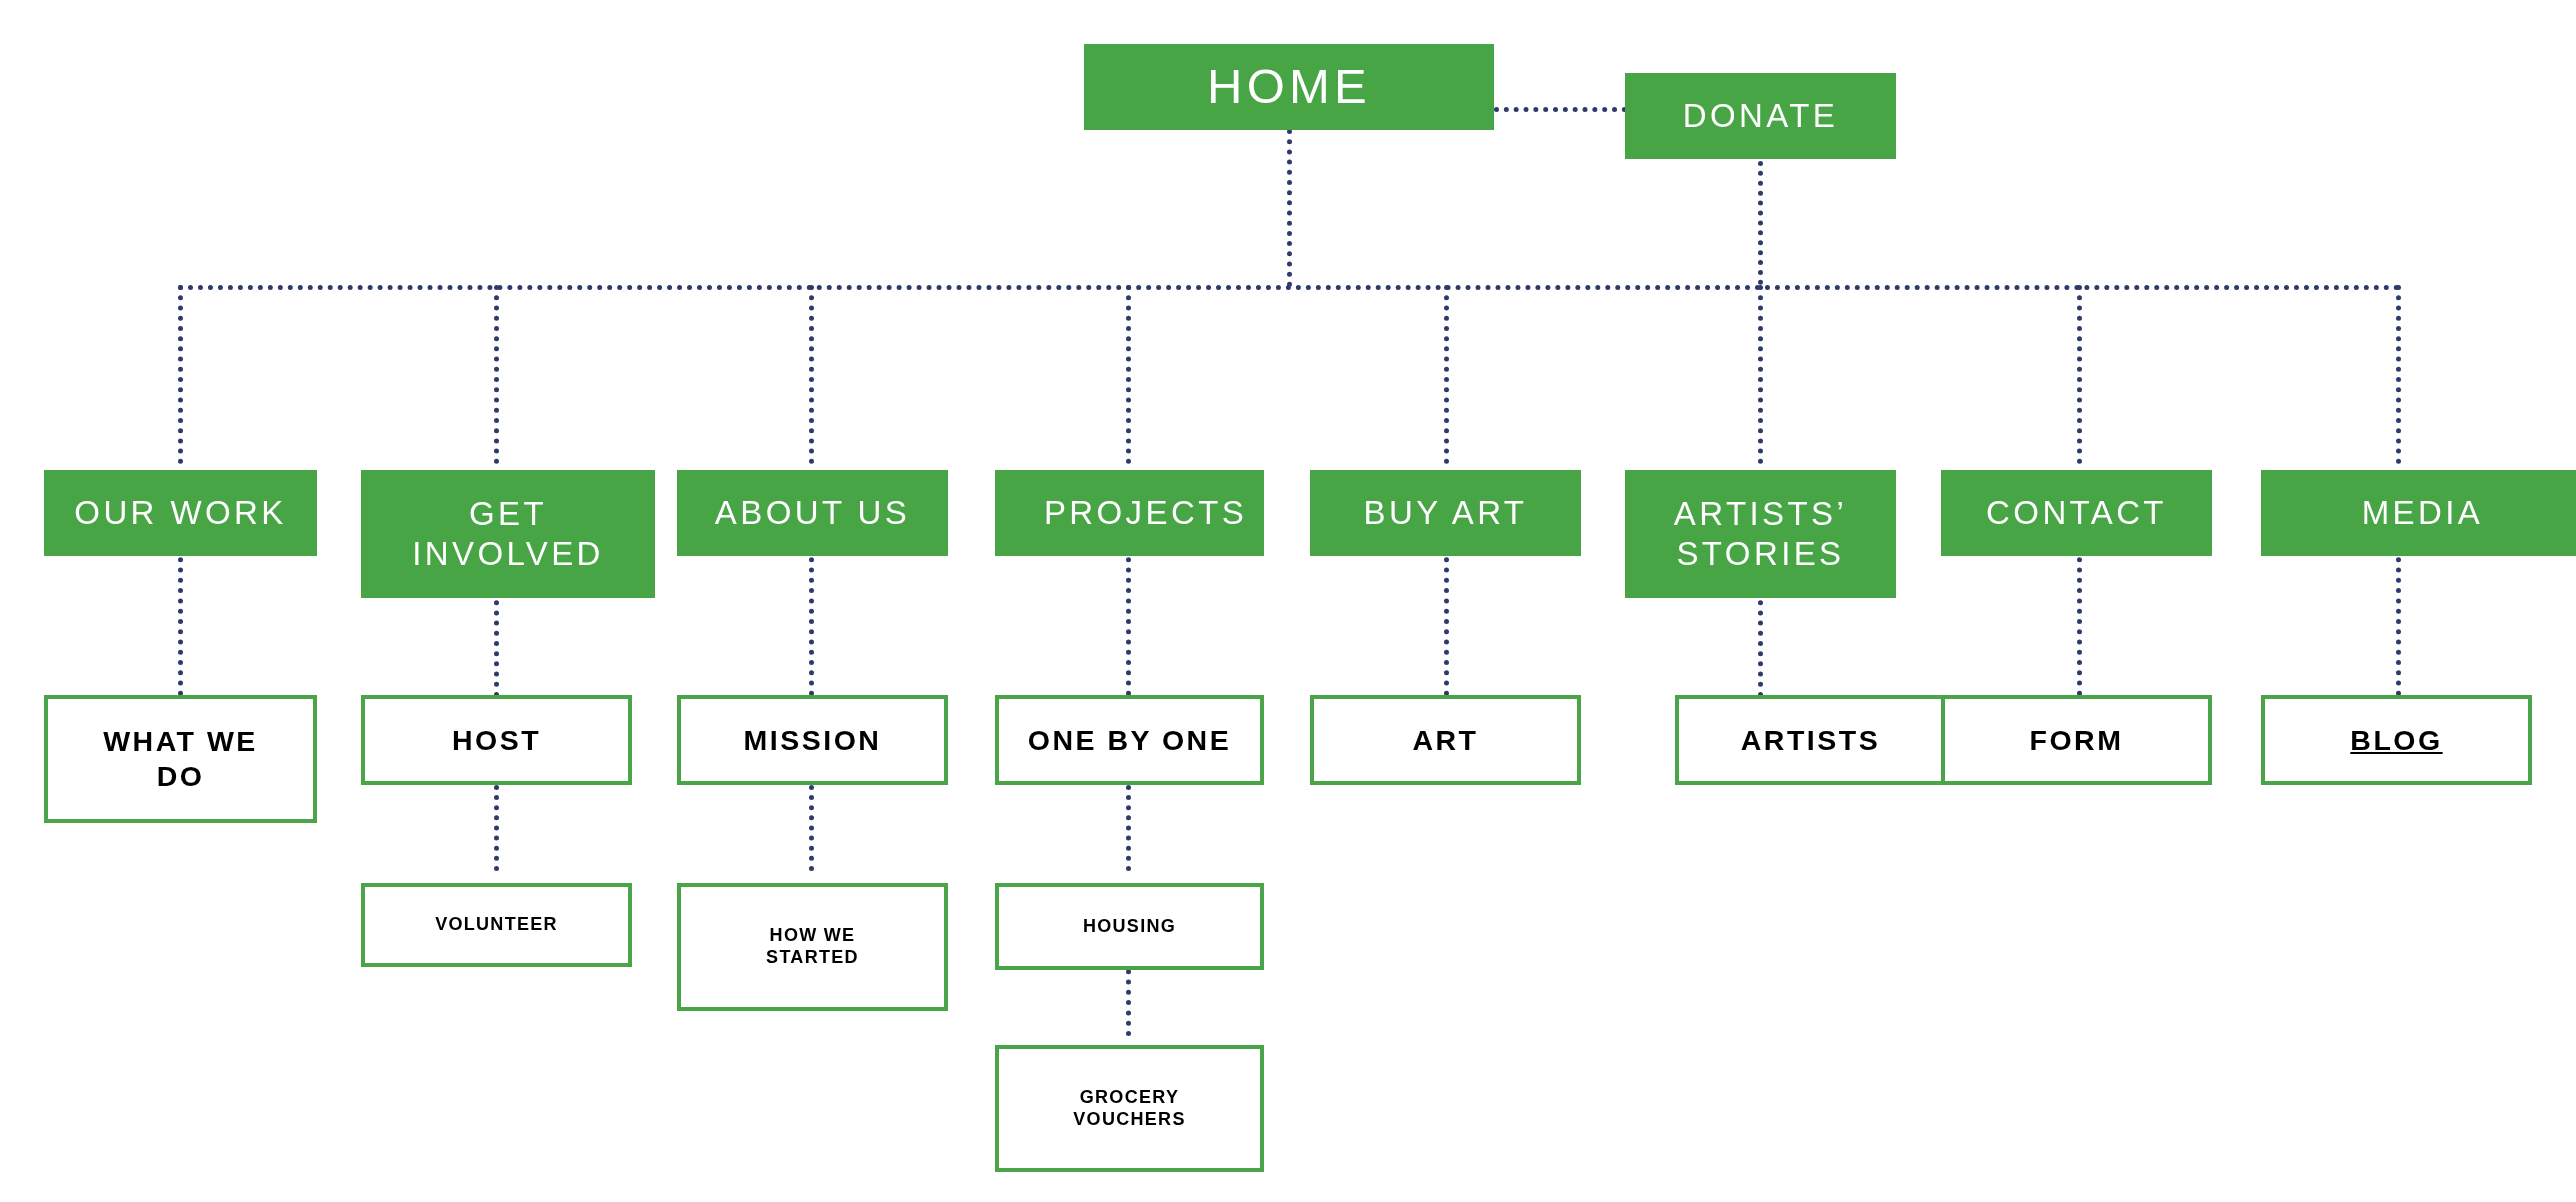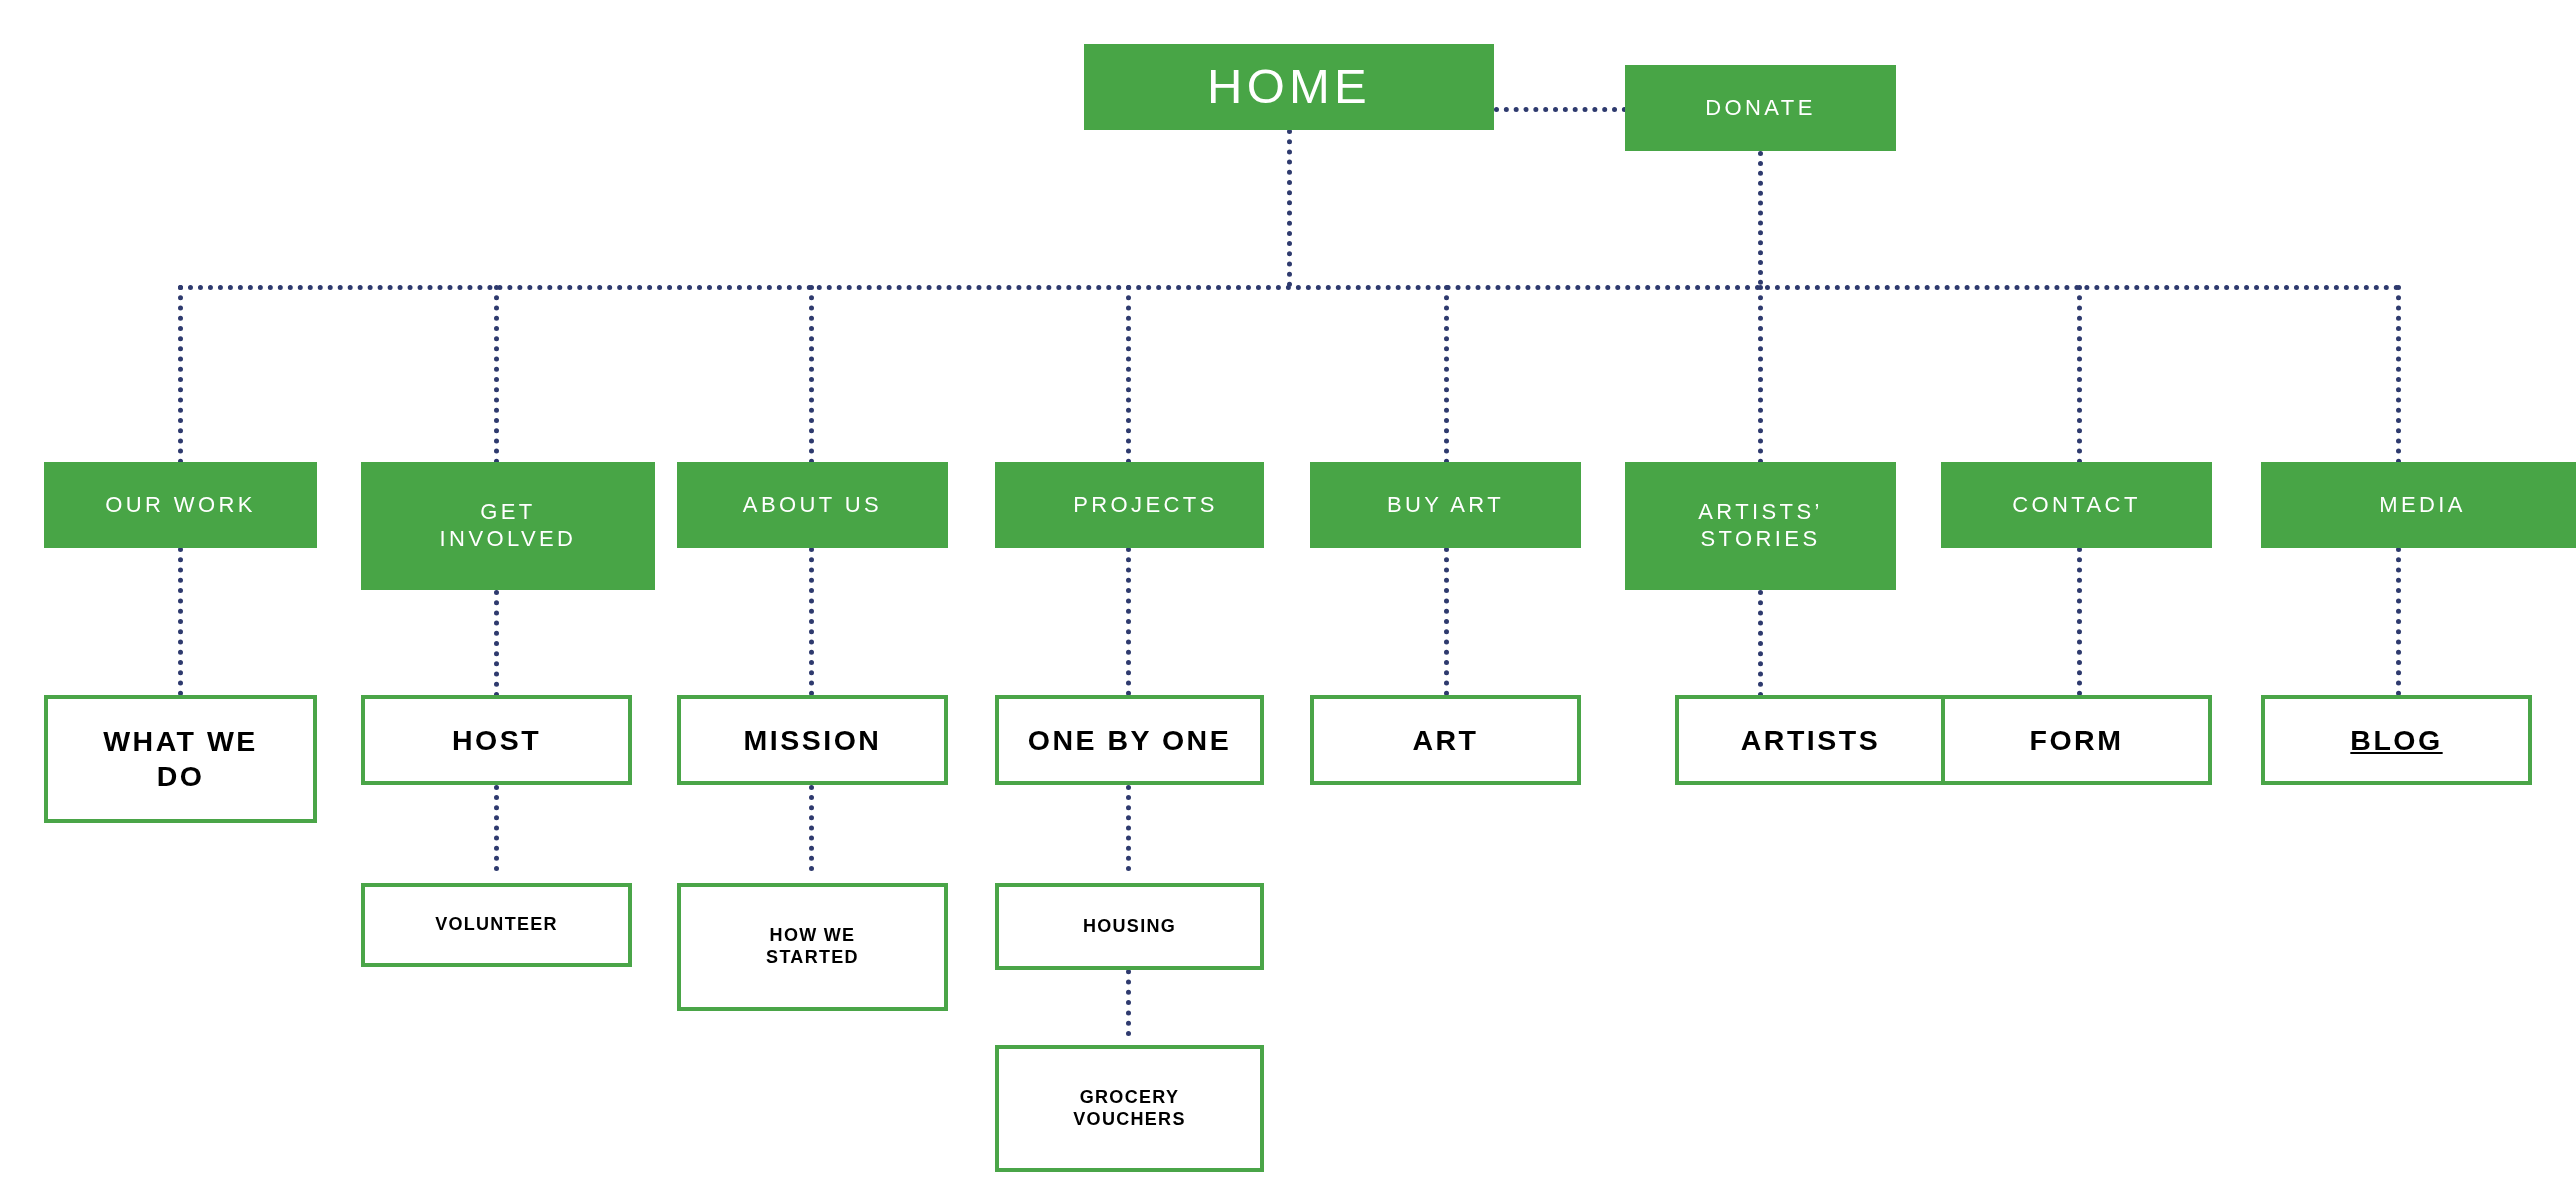--- a/index.html
+++ b/index.html
@@ -47,22 +47,23 @@
   .node .label {
     display: block;
     white-space: pre-line;
     padding: 0 8.4px;
   }
   .node.home {
     font-size: 49px;
     letter-spacing: 4.2px;
   }
   .node.lvl1 {
-    font-size: 22px;
+    font-size: 33px;
     letter-spacing: 3.4px;
+    margin-top: 8px;
   }
   .node.lvl2 {
     font-size: 28.5px;
     letter-spacing: 2.5px;
   }
   .node.lvl3 {
     font-size: 18px;
     margin-top: 12px;
   }
 

